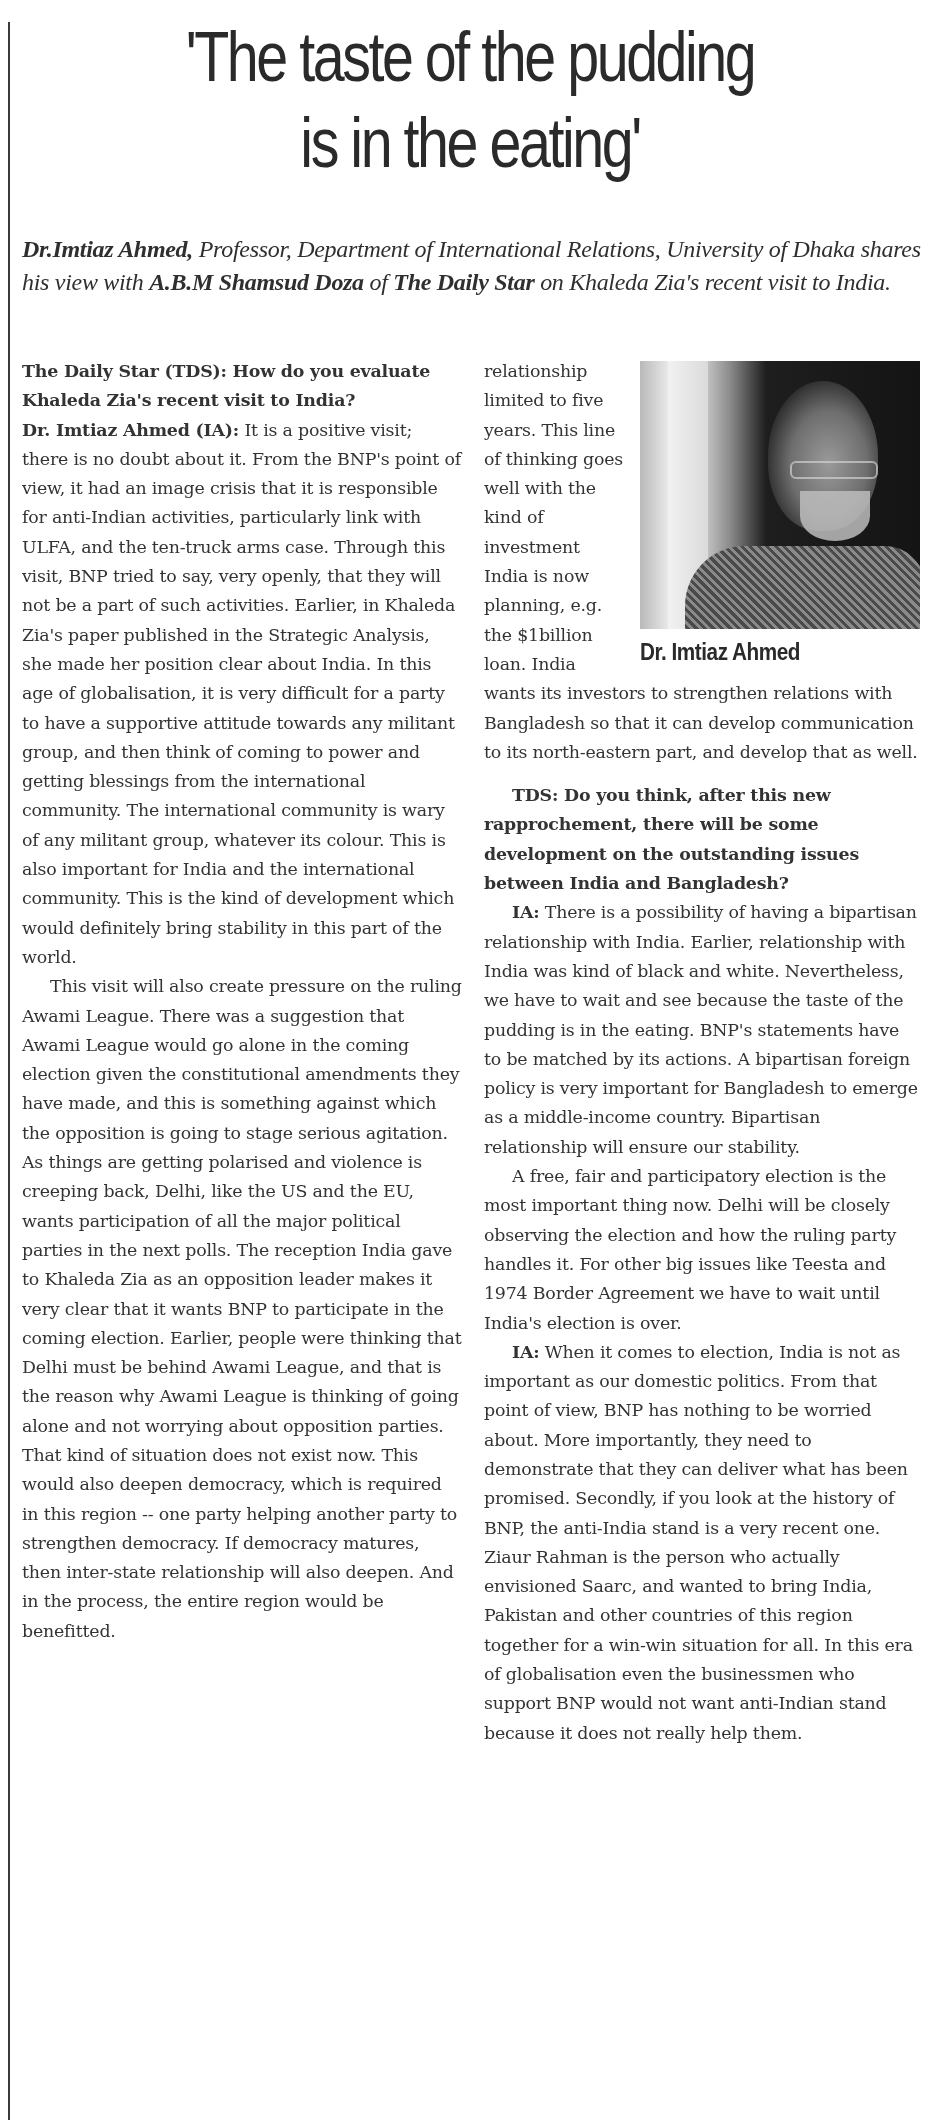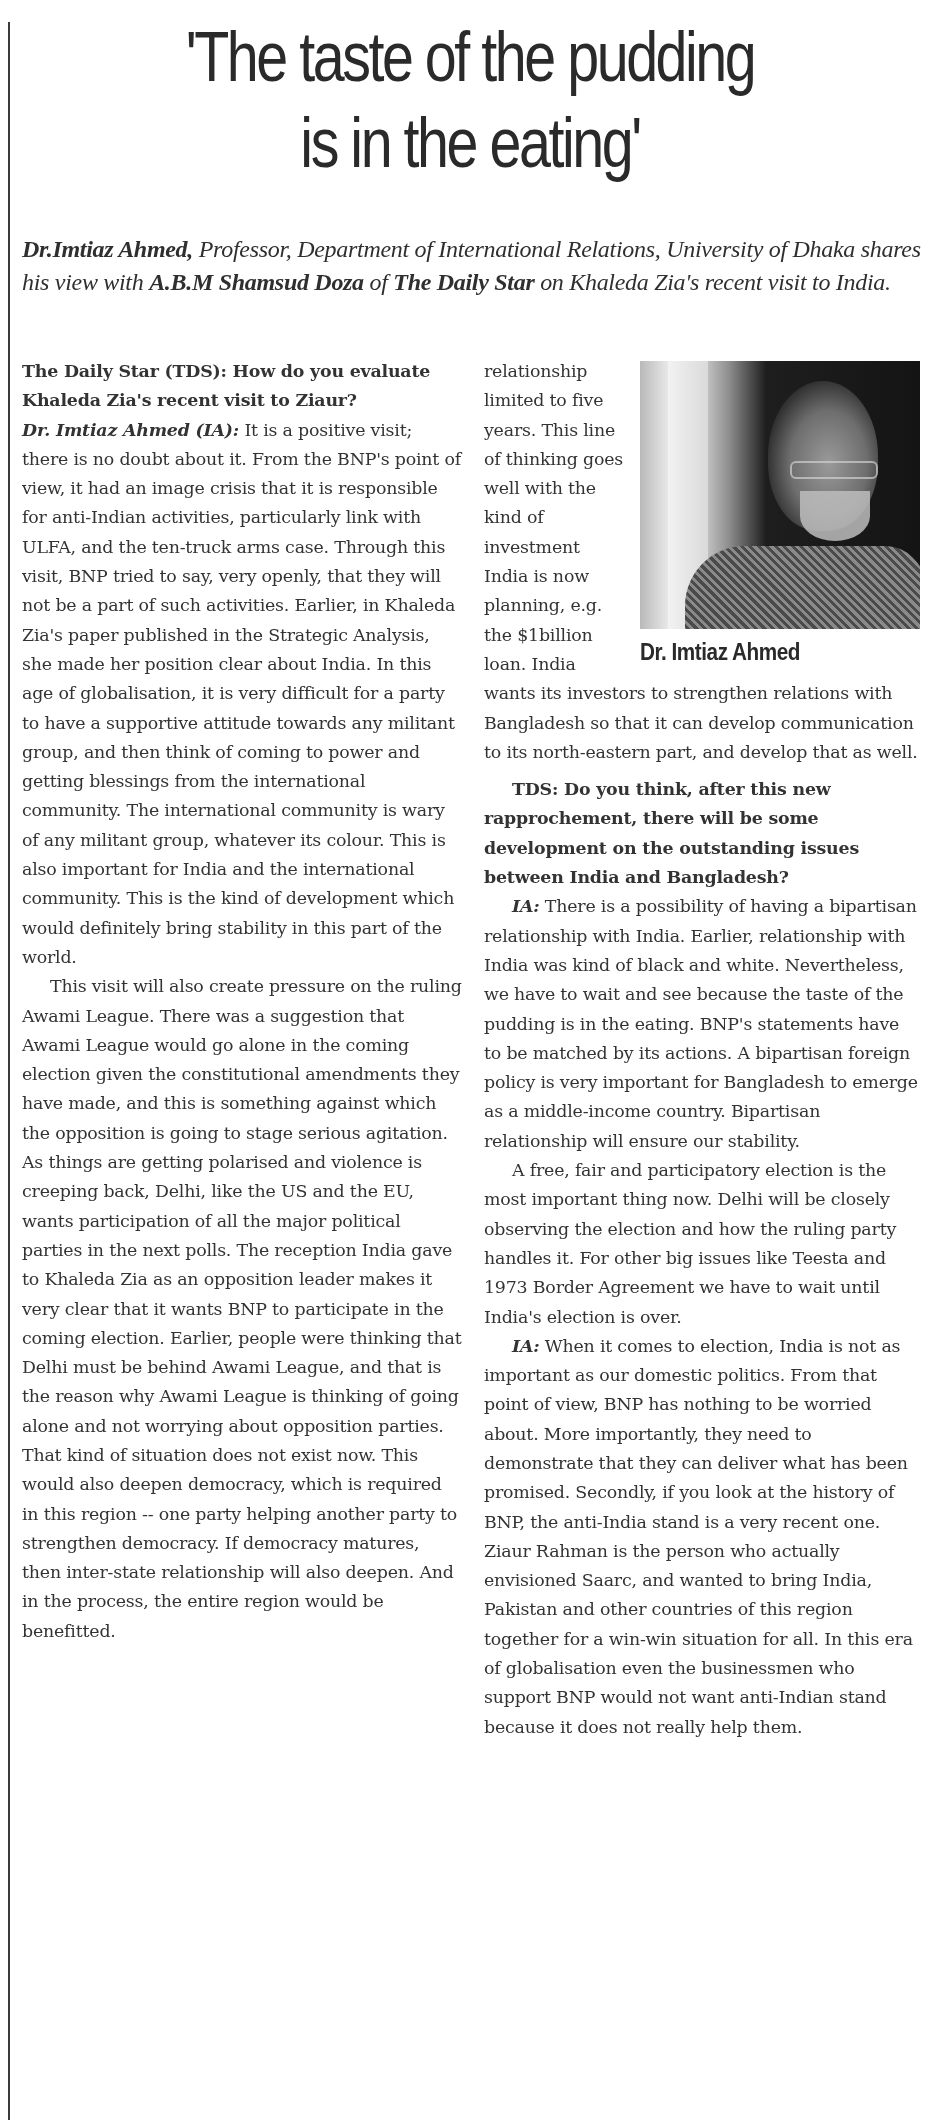--- a/index.html
+++ b/index.html
@@ -19,23 +19,23 @@
     .standfirst b { font-weight: bold; }
     .col {
       position: absolute; top: 357px;
       font-family: "DejaVu Serif", serif; font-size: 17.4px; line-height: 29.3px; color: #333;
       letter-spacing: -0.2px;
     }
     .col-left { left: 22px; width: 440px; }
     .col-right { left: 484px; width: 436px; }
     .col p { margin: 0; text-indent: 28px; }
     .col p.noindent { text-indent: 0; }
-    .col p.q { font-weight: bold; margin-top: 8px; }
+    .col p.q { font-weight: bold; margin-top: 14px; }
     .col p.q.first { margin-top: 0; text-indent: 0; }
-    .col b { font-weight: bold; font-style: italic; }
+    .col b { font-weight: bold; }
     .photo-block { float: right; width: 280px; margin: 4px 0 0 12px; }
     .photo {
       width: 280px; height: 268px; position: relative; overflow: hidden;
       background: linear-gradient(90deg, #b9b9b9 0%, #e8e8e8 10%, #cfcfcf 22%, #8c8c8c 32%, #1e1e1e 45%, #141414 100%);
     }
     .photo .curtain { position: absolute; left: 28px; top: 0; width: 40px; height: 268px; background: linear-gradient(90deg,#f2f2f2,#dadada); }
     .photo .head { position: absolute; left: 128px; top: 20px; width: 110px; height: 150px; border-radius: 50% 50% 45% 45%; background: radial-gradient(ellipse at 55% 55%, #9a9a9a 0%, #6e6e6e 45%, #2a2a2a 75%, #151515 100%); }
     .photo .beard { position: absolute; left: 160px; top: 130px; width: 70px; height: 50px; border-radius: 0 0 50% 50%; background: #bdbdbd; opacity: 0.85; }
     .photo .glasses { position: absolute; left: 150px; top: 100px; width: 84px; height: 14px; border: 2px solid #d0d0d0; border-radius: 6px; opacity: 0.7; }
     .photo .shirt { position: absolute; left: 45px; top: 185px; width: 240px; height: 90px; border-radius: 60px 40px 0 0; background: repeating-linear-gradient(45deg, #4a4a4a 0 3px, #8a8a8a 3px 6px); }
@@ -50,34 +50,34 @@
 <div class="rule"></div>
 
 <h1 class="headline">
   <span>'The taste of the pudding</span><br>
   <span>is in the eating'</span>
 </h1>
 
 <p class="standfirst"><b>Dr.Imtiaz Ahmed,</b><span> Professor, Department of International Relations, University of Dhaka shares his view with </span><b>A.B.M Shamsud Doza</b><span> of </span><b>The Daily Star</b><span> on Khaleda Zia's recent visit to India.</span></p>
 
 <div class="col col-left">
-  <p class="q first">The Daily Star (TDS): How do you evaluate Khaleda Zia's recent visit to Ziaur?</p>
+  <p class="q first">The Daily Star (TDS): How do you evaluate Khaleda Zia's recent visit to India?</p>
   <p class="noindent"><b>Dr. Imtiaz Ahmed (IA):</b><span> It is a positive visit; there is no doubt about it. From the BNP's point of view, it had an image crisis that it is responsible for anti-Indian activities, particularly link with ULFA, and the ten-truck arms case. Through this visit, BNP tried to say, very openly, that they will not be a part of such activities. Earlier, in Khaleda Zia's paper published in the Strategic Analysis, she made her position clear about India. In this age of globalisation, it is very difficult for a party to have a supportive attitude towards any militant group, and then think of coming to power and getting blessings from the international community. The international community is wary of any militant group, whatever its colour. This is also important for India and the international community.  This is the kind of development which would definitely bring stability in this part of the world.</span></p>
   <p>This visit will also create pressure on the ruling Awami League.  There was a suggestion that Awami League would go alone in the coming election given the constitutional amendments they have made, and this is something against which the opposition is going to stage serious agitation. As things are getting polarised and violence is creeping back, Delhi, like the US and the EU, wants participation of all the major political parties in the next polls. The reception India gave to Khaleda Zia as an opposition leader makes it very clear that it wants BNP to participate in the coming election. Earlier, people were thinking that Delhi must be behind Awami League, and that is the reason why Awami League is thinking of going alone and not worrying about opposition parties. That kind of situation does not exist now. This would also deepen democracy, which is required in this region -- one party helping another party to strengthen democracy. If democracy matures, then inter-state relationship will also deepen. And in the process, the entire region would be benefitted.</p>
 </div>
 
 <div class="col col-right">
   <div class="photo-block">
     <div class="photo" title="Portrait photo of Dr. Imtiaz Ahmed">
       <div class="curtain"></div>
       <div class="head"></div>
       <div class="glasses"></div>
       <div class="beard"></div>
       <div class="shirt"></div>
     </div>
     <div class="caption">Dr. Imtiaz Ahmed</div>
   </div>
   <p class="noindent">relationship limited to five years. This line of thinking goes well with the kind of investment India is now planning, e.g. the $1billion loan. India wants its investors to strengthen relations with Bangladesh so that it can develop communication to its north-eastern part, and develop that as well.</p>
   <p class="q">TDS: Do you think, after this new rapprochement, there will be some development on the outstanding issues between India and Bangladesh?</p>
   <p><b>IA:</b><span>  There is a possibility of having a bipartisan relationship with India. Earlier, relationship with India was kind of black and white. Nevertheless, we have to wait and see because the taste of the pudding is in the eating. BNP's statements have to be matched by its actions. A bipartisan foreign policy is very important for Bangladesh to emerge as a middle-income country. Bipartisan relationship will ensure our stability.</span></p>
-  <p>A free, fair and participatory election is the most important thing now. Delhi will be closely observing the election and how the ruling party handles it. For other big issues like Teesta and 1973 Border Agreement we have to wait until India's election is over.</p>
+  <p>A free, fair and participatory election is the most important thing now. Delhi will be closely observing the election and how the ruling party handles it. For other big issues like Teesta and 1974 Border Agreement we have to wait until India's election is over.</p>
   <p><b>IA:</b><span>  When it comes to election, India is not as important as our domestic politics. From that point of view, BNP has nothing to be worried about. More importantly, they need to demonstrate that they can deliver what has been promised. Secondly, if you look at the history of BNP, the anti-India stand is a very recent one. Ziaur Rahman is the person who actually envisioned Saarc, and wanted to bring India, Pakistan and other countries of this region together for a win-win situation for all. In this era of globalisation even the businessmen who support BNP would not want anti-Indian stand because it does not really help them.</span></p>
 </div>
 
 </body></html>

